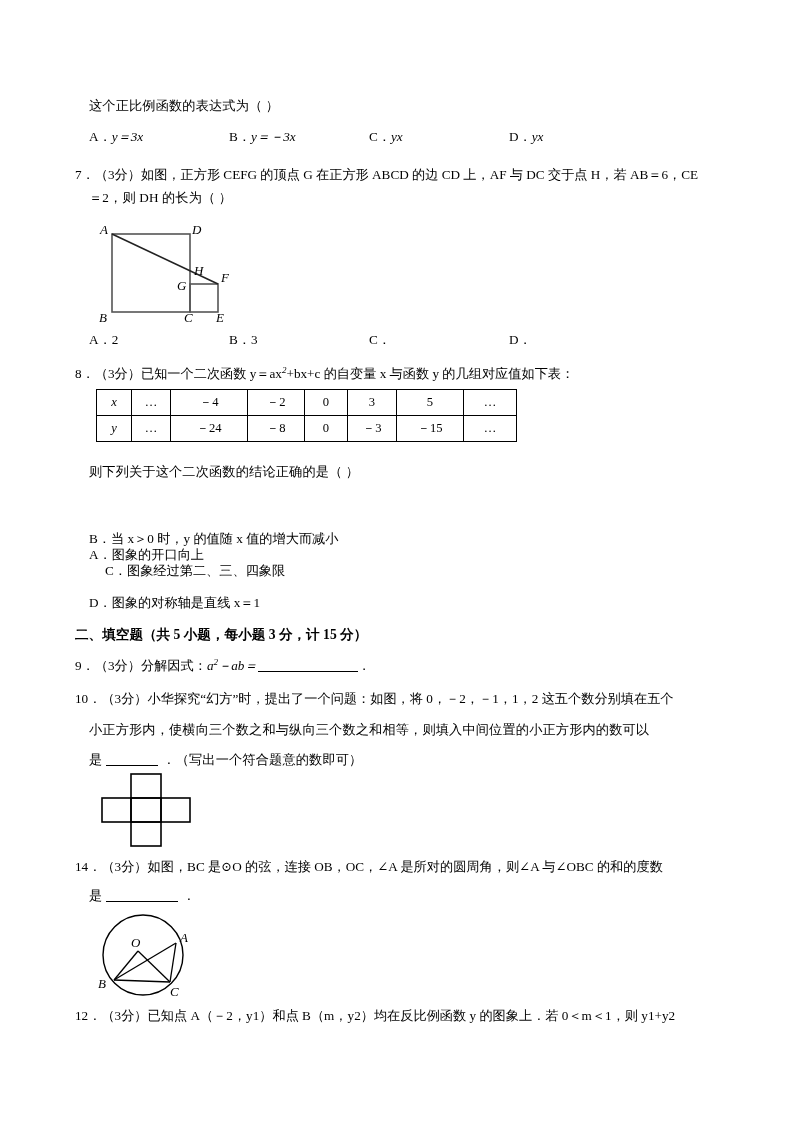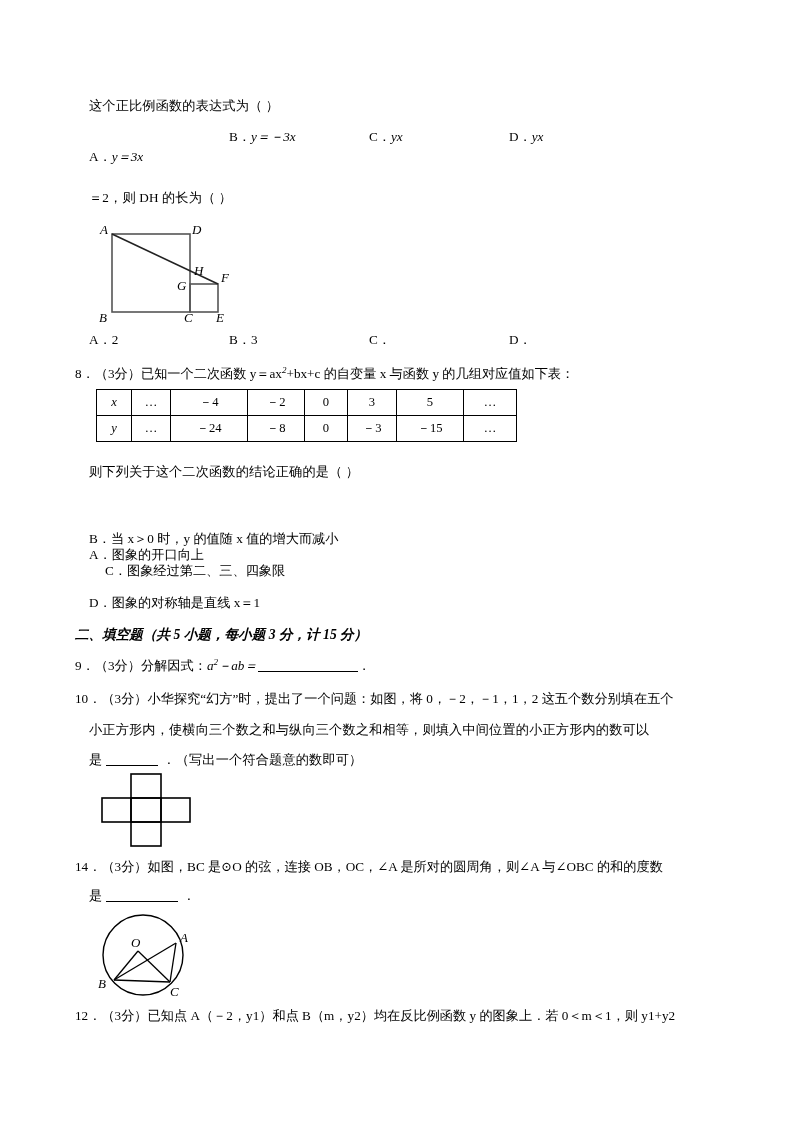--- a/index.html
+++ b/index.html
@@ -27,21 +27,21 @@
     font-size: 13.2px;
     line-height: 1.25;
     white-space: nowrap;
     letter-spacing: 0.15px;
   }
   .qnum { position: absolute; font-size: 13.2px; white-space: nowrap; }
   .ital { font-style: italic; font-family: "Liberation Serif", serif; }
   .sup { font-size: 9px; vertical-align: super; font-style: italic; }
   .opt { position: absolute; font-size: 13.2px; white-space: nowrap; }
   .ul { display: inline-block; border-bottom: 1.2px solid #000; vertical-align: -2px; }
-  .sect { position: absolute; font-size: 13.6px; font-weight: bold; white-space: nowrap; font-style: italic; }
+  .sect { position: absolute; font-size: 13.6px; font-weight: bold; white-space: nowrap; }
 
   
   .qtable {
     position: absolute;
     border-collapse: collapse;
     font-size: 12.6px;
   }
   .qtable td {
     border: 1px solid #000;
     text-align: center;
@@ -62,33 +62,36 @@
   svg { display: block; }
   .lbl { font-family: "Liberation Serif", serif; font-style: italic; font-size: 13px; }
 </style>
 </head>
 <body>
 
 <div class="page">
 
   <div class="row" style="left:89px; top:98px;">这个正比例函数的表达式为（      ）</div>
 
-  <div class="opt" style="left:89px; top:128px;margin-top:20px;">
+  <div class="opt" style="left:89px; top:128px;">
     <span>A．</span><span class="ital">y＝3x</span>
   </div>
   <div class="opt" style="left:229px; top:128px;">
     <span>B．</span><span class="ital">y＝－3x</span>
   </div>
   <div class="opt" style="left:369px; top:128px;">
     <span>C．</span><span class="ital">yx</span>
   </div>
   <div class="opt" style="left:509px; top:128px;">
     <span>D．</span><span class="ital">yx</span>
   </div>
 
+  <div class="qnum" style="left:75px; top:166px;">
+    <span>7．</span><span>（3分）</span><span>如图，正方形 CEFG 的顶点 G 在正方形 ABCD 的边 CD 上，AF 与 DC 交于点 H，若 AB＝6，CE</span>
+  </div>
   <div class="row" style="left:89px; top:190px;">＝2，则 DH 的长为（      ）</div>
 
   <div class="fig" style="left:88px; top:222px;">
     <svg width="160" height="102" viewBox="0 0 160 102">
 
       <rect x="24" y="12" width="78" height="78" fill="none" stroke="#555" stroke-width="1.6"></rect>
 
       <rect x="102" y="62" width="28" height="28" fill="none" stroke="#555" stroke-width="1.6"></rect>
 
       <line x1="24" y1="12" x2="130" y2="62" stroke="#222" stroke-width="1.6"></line>

